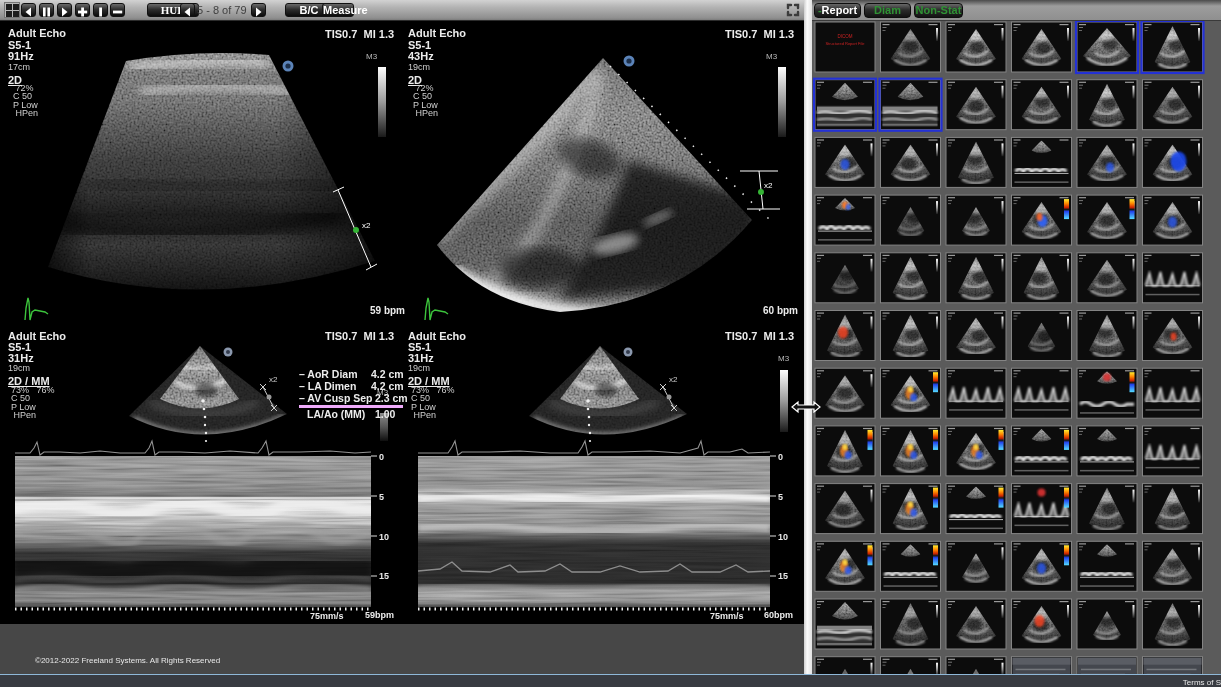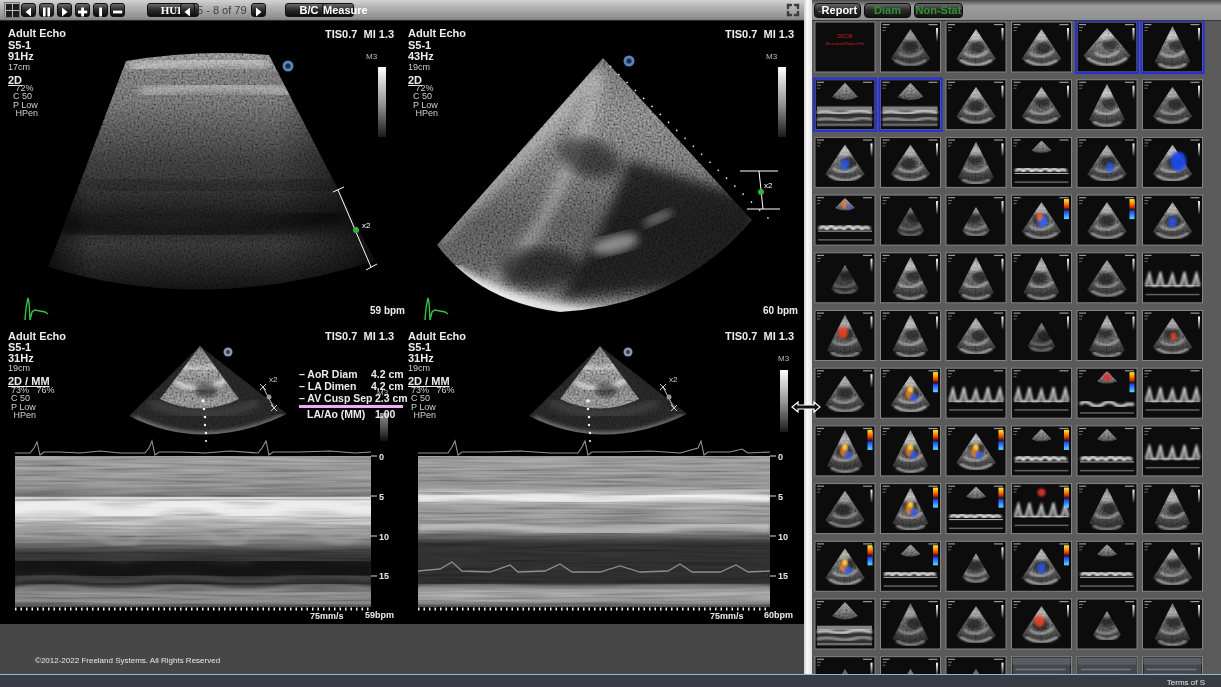--- a/index.html
+++ b/index.html
@@ -1879,13 +1879,13 @@
         <rect x="4" y="22" width="48" height="1.5" fill="#6b6e73"></rect>
         <rect x="4" y="27" width="40" height="1.5" fill="#64676c"></rect>
       </g>
 </svg>
 <div class="abs" id="splitter"></div>
 <svg class="abs" style="left:791px;top:400px" width="30" height="14" viewBox="0 0 30 14">
 <path d="M1,7 L7,2 L7,5 L23,5 L23,2 L29,7 L23,12 L23,9 L7,9 L7,12 Z" fill="#111" stroke="#fff" stroke-width="1.2"></path>
 </svg>
 <div class="abs" id="bottombar"></div>
 <div class="l abs" style="left:35px;top:656px;color:#e8e8e8;font-size:8px;">©2012-2022 Freeland Systems. All Rights Reserved</div>
-<div class="abs" style="right:16px;top:678px;color:#e8e8e8;font-size:8px;">Terms of S</div>
+<div class="abs" style="right:0px;top:678px;color:#e8e8e8;font-size:8px;">Terms of S</div>
 </div>
 </body></html>

